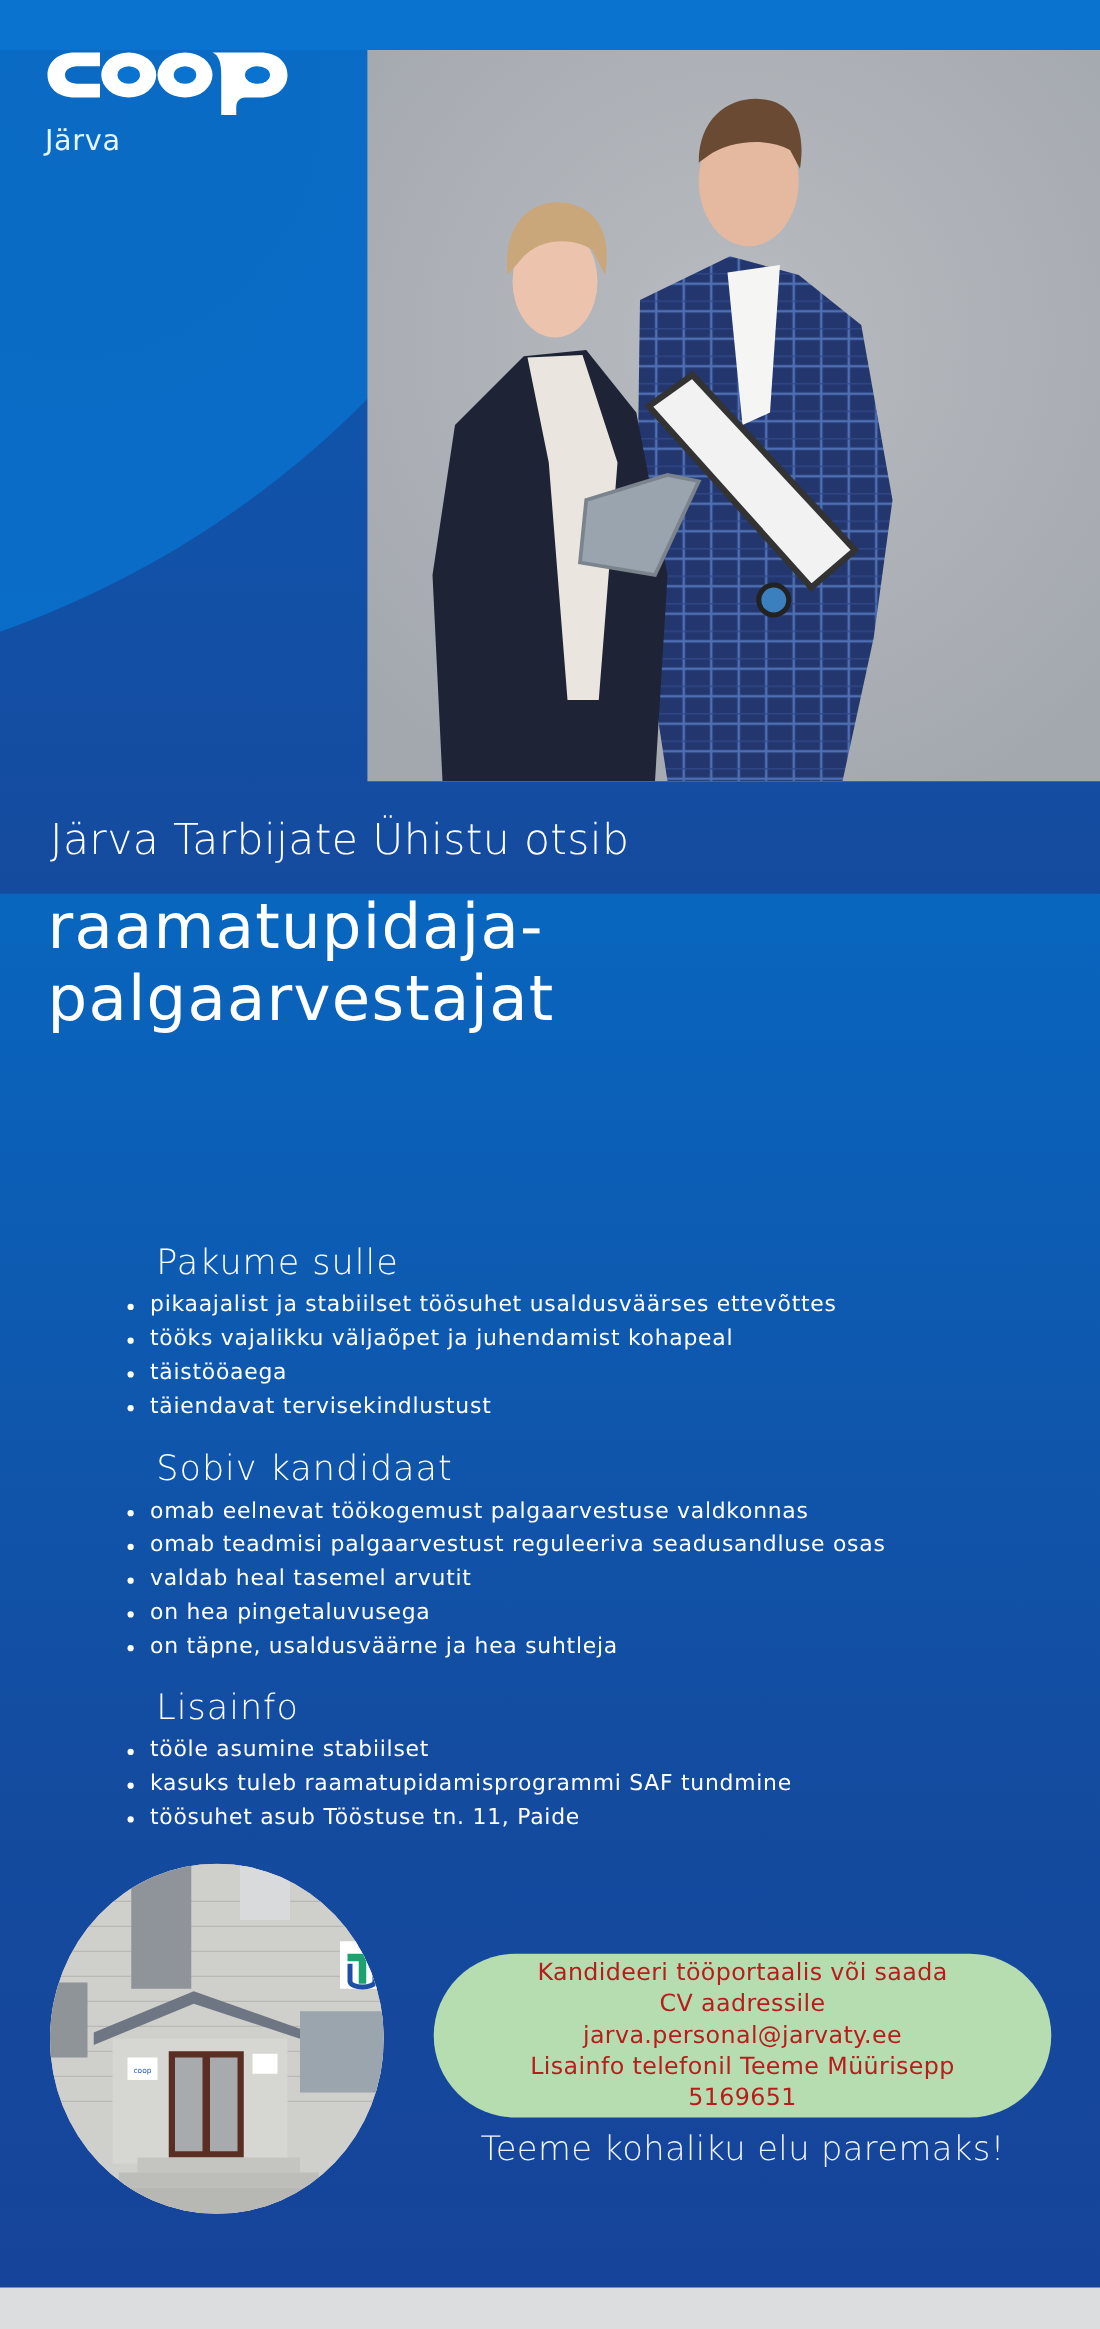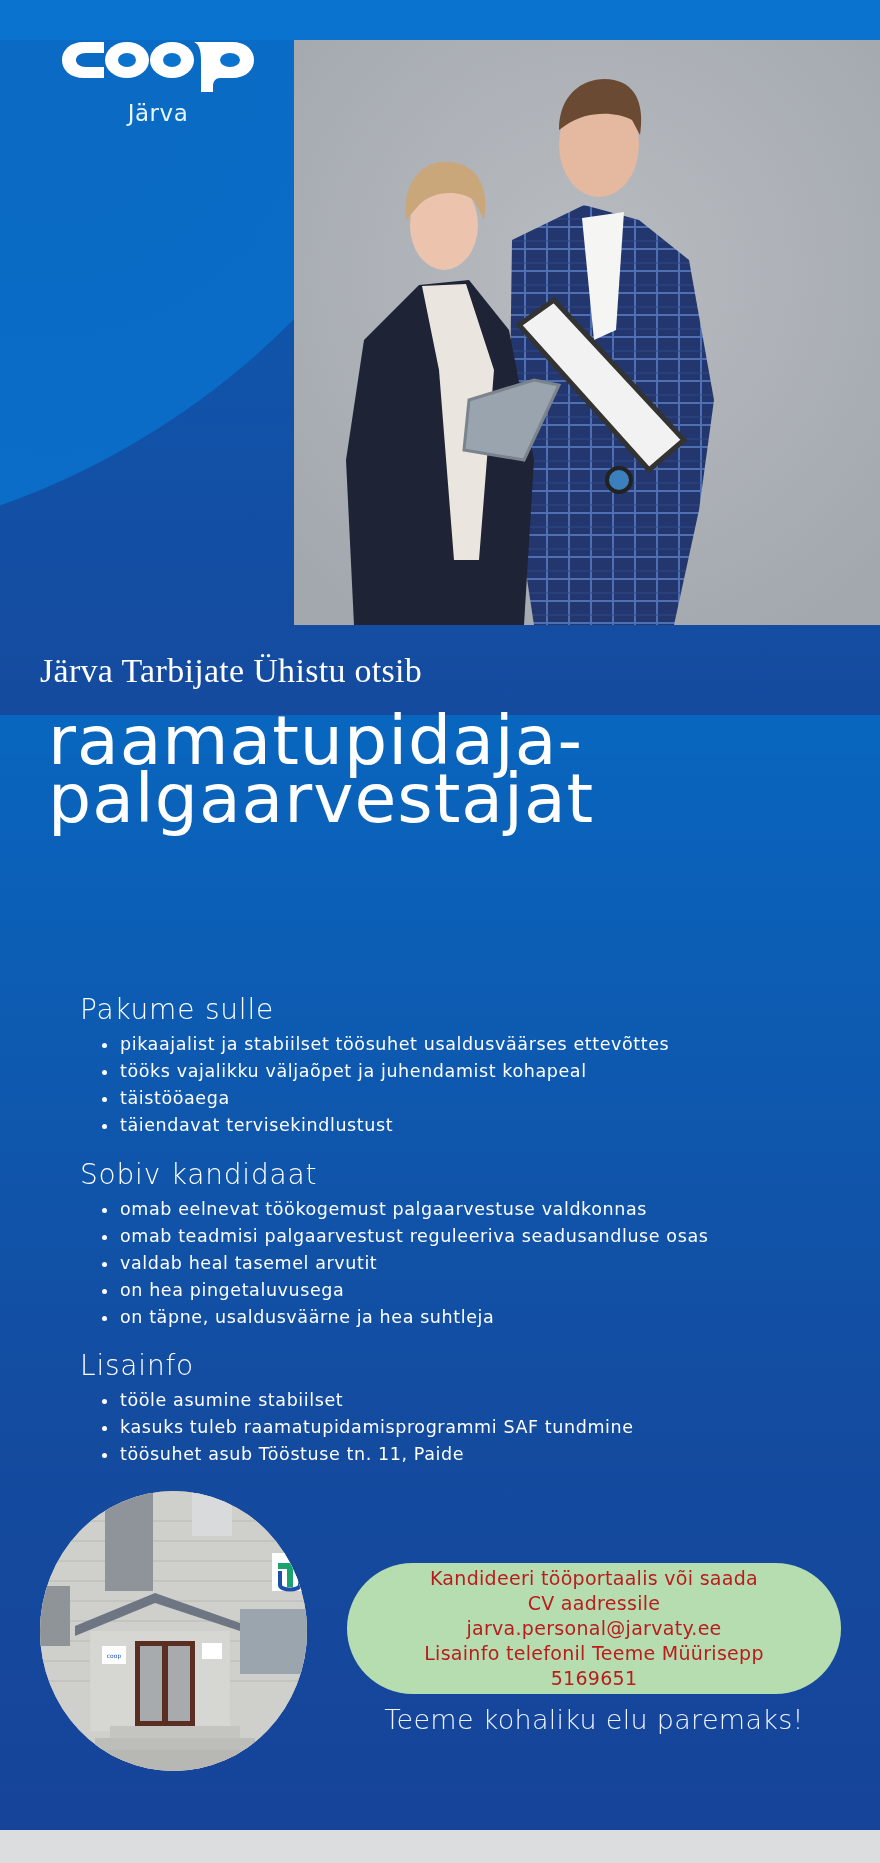--- a/index.html
+++ b/index.html
@@ -24,38 +24,38 @@
     width: 1560px; height: 1560px; border-radius: 50%;
     left: -1040px; top: -1010px;
     background: radial-gradient(circle at 70% 70%, #0a6ac4 0%, #0a6ec8 40%, #0b74cf 100%);
   }
   .top-strip {
     position: absolute; left: 0; top: 0; width: 880px; height: 40px;
     background: #0a72cf;
   }
 
   
-  .logo { position: absolute; left: 60px; top: 38px; width: 196px; text-align: center; }
+  .logo { position: absolute; left: 36px; top: 38px; width: 196px; text-align: left; }
   .logo-coop { display: block; width: 196px; height: 54px; }
   .logo-sub { display: block; font-size: 23px; color: #e6f6ff; margin-top: 8px; letter-spacing: 0.5px; }
 
   
   .photo {
     position: absolute; left: 294px; top: 40px; width: 586px; height: 585px;
     background: linear-gradient(180deg, #adb2b8 0%, #a8adb3 100%);
     overflow: hidden;
   }
 
   
-  .kicker { position: absolute; left: 40px; top: 652px; font-size: 34px; font-weight: 300; letter-spacing: 0.3px; font-family: Liberation Serif, serif; }
-  .title { position: absolute; left: 48px; top: 712px; font-size: 68px; line-height: 58px; font-weight: normal; letter-spacing: 1px; }
+  .kicker { position: absolute; left: 40px; top: 652px; font-size: 34px; font-weight: 300; letter-spacing: 0.3px; }
+  .title { position: absolute; left: 38px; top: 712px; font-size: 50px; line-height: 58px; font-weight: normal; letter-spacing: 1px; }
   .lead { position: absolute; left: 40px; top: 886px; width: 820px; font-size: 25.5px; line-height: 32px; font-weight: 300; }
 
   .section { position: absolute; left: 80px; }
-  .section h2 { font-size: 28px; font-weight: 300; letter-spacing: 0.8px; line-height: 34px; }
+  .section h2 { font-size: 28px; font-weight: 300; letter-spacing: 0.8px; line-height: 34px; margin-left: 45px; }
   .section ul { list-style: none; margin-top: 4px; margin-left: 22px; }
   .section li { font-size: 17.5px; line-height: 27px; letter-spacing: 0.6px; position: relative; padding-left: 18px; white-space: nowrap; }
   .section li::before { content: ""; position: absolute; left: 0; top: 12px; width: 5px; height: 5px; border-radius: 50%; background: #ffffff; }
 
   .sec-1 { top: 993px; }
   .sec-2 { top: 1158px; }
   .sec-3 { top: 1349px; }
 
   
   .building {

